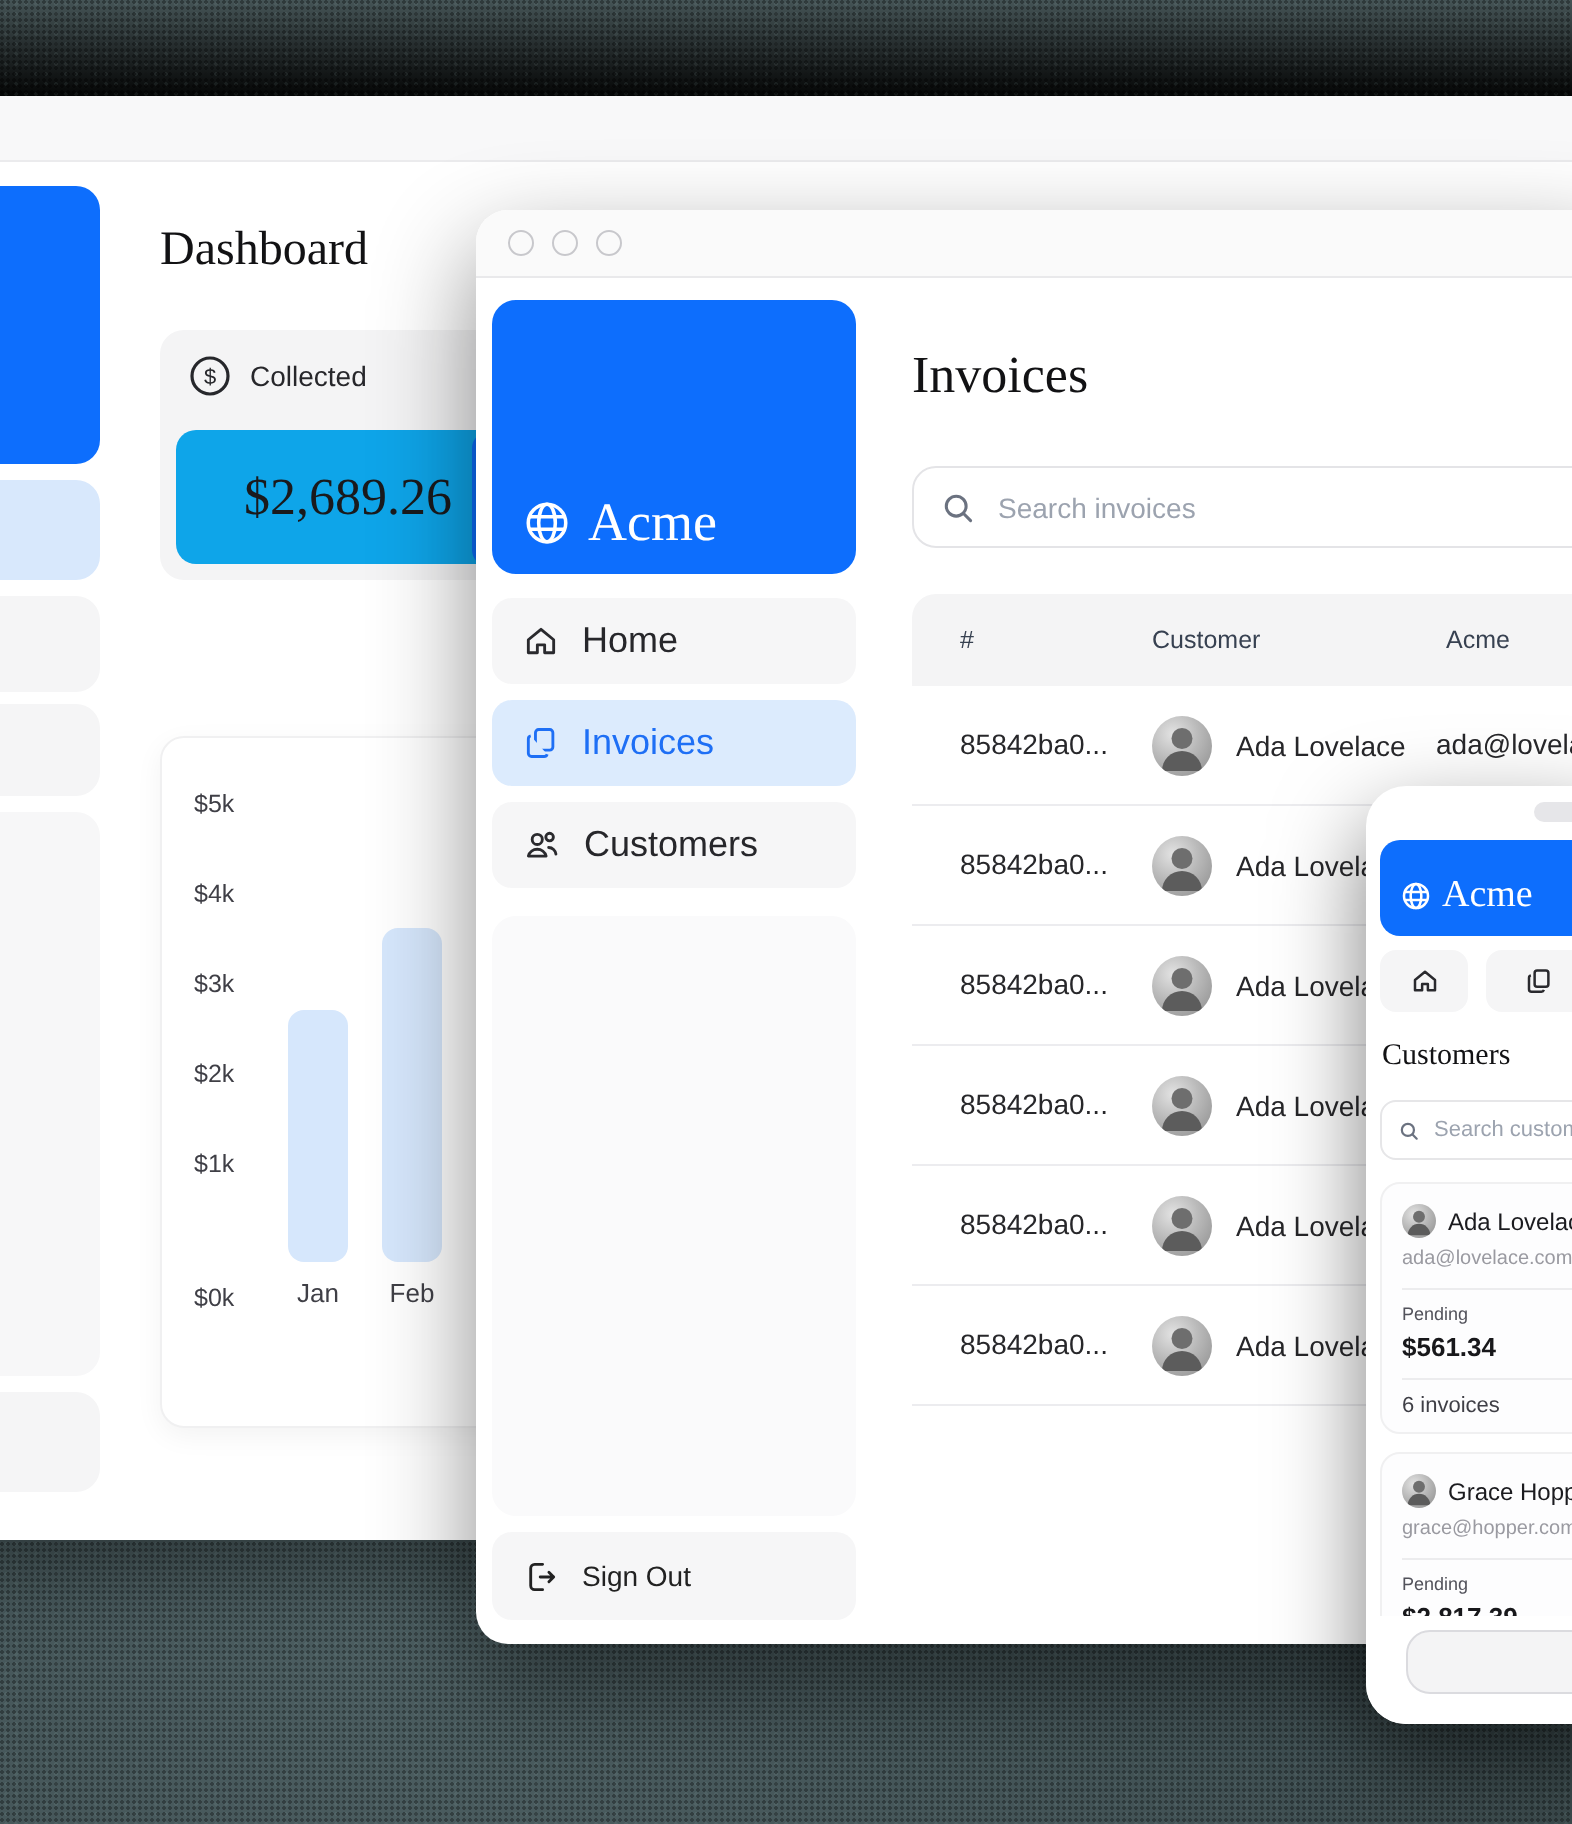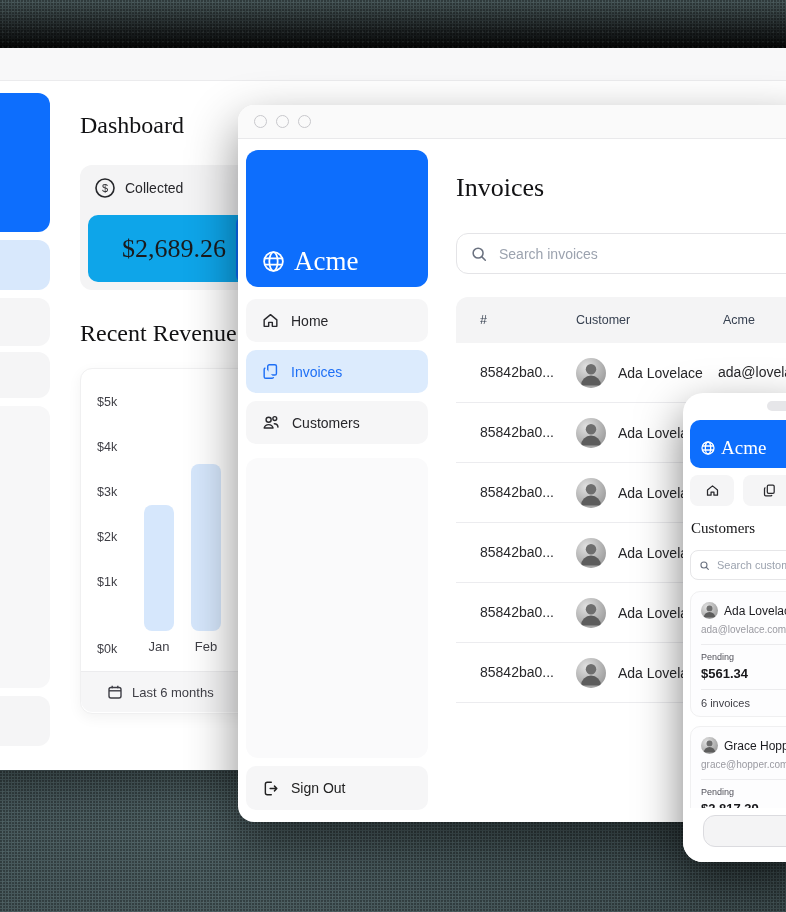--- a/index.html
+++ b/index.html
@@ -58,21 +58,21 @@
   .titlebar{position:absolute;left:0;top:0;width:100%;height:33px;background:#fafafa;
             border-bottom:1px solid #e9e9eb;display:flex;align-items:center;padding-left:16px;gap:9px;}
   .tl{width:11px;height:11px;border-radius:50%;border:1.5px solid #c8c8cc;background:transparent;}
 
   .logo-card{position:absolute;left:8px;top:45px;width:182px;height:137px;background:var(--blue);
              border-radius:12px;}
   .logo-row{position:absolute;left:15px;bottom:12px;display:flex;align-items:center;gap:8px;color:#fff;}
   .logo-row .brand{font-size:27px;line-height:1;}
   .nav-item{position:absolute;left:8px;width:182px;height:43px;border-radius:10px;background:#f6f6f7;
             display:flex;align-items:center;gap:11px;padding-left:15px;box-sizing:border-box;
-            font-size:14px;color:#27272b;cursor:pointer;}
+            font-size:18px;color:#27272b;cursor:pointer;}
   .nav-item.active{background:#dcebfd;color:#1e6ff5;}
   .side-panel{position:absolute;left:8px;top:353px;width:182px;height:300px;background:#fafafb;
               border-radius:12px;}
   .signout{position:absolute;left:8px;top:661px;width:182px;height:44px;border-radius:10px;
            background:#f6f6f7;display:flex;align-items:center;gap:11px;padding-left:15px;
            box-sizing:border-box;font-size:14px;color:#222;cursor:pointer;}
 
   .page-title{position:absolute;left:218px;top:68px;font-size:26px;color:#121214;}
   .searchbox{position:absolute;left:218px;top:128px;width:346px;height:41px;border:1px solid #e4e4e7;
              border-radius:12px;background:#fff;display:flex;align-items:center;gap:9px;
@@ -157,34 +157,22 @@
             <circle cx="11" cy="11" r="9"></circle>
             <text x="11" y="15" font-size="11" stroke="none" fill="#26272b" text-anchor="middle" font-family="Liberation Sans, sans-serif">$</text>
           </svg>
         </span>
         <span>Collected</span>
       </div>
       <div class="stat-inner serif">$2,689.26</div>
     </div>
     <div class="blue-sliver"></div>
 
-    <h2 class="dash-h2 serif" style="margin:0;font-weight:400;">Recent Revenue</h2>
 
     <div class="chart-card" id="chart-card">
-      <div class="chart-footer">
-        <span>
-          <svg width="16" height="16" viewBox="0 0 16 16" fill="none" stroke="#3f3f46" stroke-width="1.4">
-            <rect x="2" y="3.5" width="12" height="10.5" rx="2"></rect>
-            <line x1="2" y1="6.8" x2="14" y2="6.8"></line>
-            <line x1="5.2" y1="1.8" x2="5.2" y2="4.2"></line>
-              <line x1="10.8" y1="1.8" x2="10.8" y2="4.2"></line>
-          </svg>
-        </span>
-        <span>Last 6 months</span>
-      </div>
     <div class="tick" style="top: 26px;">$5k</div>
         <div class="tick" style="top: 71px;">$4k</div>
         <div class="tick" style="top: 116px;">$3k</div>
         <div class="tick" style="top: 161px;">$2k</div>
         <div class="tick" style="top: 206px;">$1k</div>
         <div class="tick" style="top: 249px; margin-top: 24px;">$0k</div>
         <div class="bar" style="left: 63px; width: 30px; top: 136px; height: 126px; background: rgb(214, 231, 252);"></div>
         <div class="month" style="left: 55px; width: 46px;">Jan</div>
         <div class="bar" style="left: 110px; width: 30px; top: 95px; height: 167px; background: rgb(214, 231, 252);"></div>
         <div class="month" style="left: 102px; width: 46px;">Feb</div>

